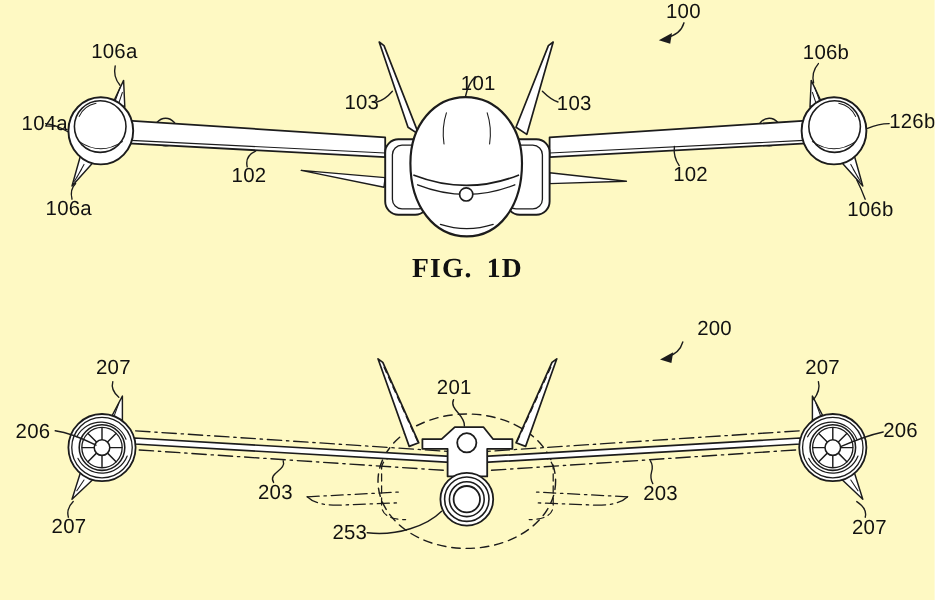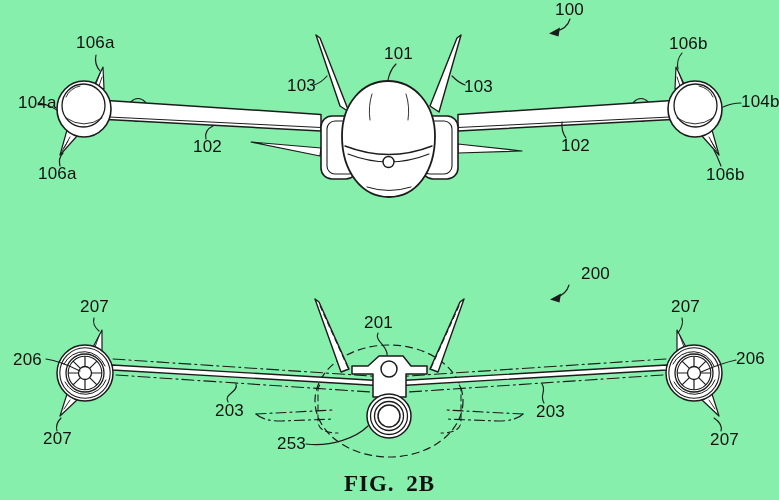--- a/index.html
+++ b/index.html
@@ -1,17 +1,17 @@
 <!DOCTYPE html>
 <html><head>
 <meta charset="utf-8">
 <style>
   html,body{margin:0;padding:0;background:#ffffff;}
   .stage{
-    position:relative;width:779px;height:500px;background:#86efac;
+    position:relative;width:779px;height:500px;background:#fef9c3;
     font-family:"Liberation Sans",sans-serif;overflow:hidden;
   }
   .stage svg{position:absolute;left:0;top:0;}
   .ref{
     position:absolute;font-size:17px;line-height:17px;color:#111;
     letter-spacing:0.2px;white-space:nowrap;
   }
   .caption{
     position:absolute;left:0;width:779px;text-align:center;
     font-family:"Liberation Serif",serif;font-weight:bold;font-size:23px;
@@ -192,33 +192,33 @@
     </g>
   </g>
 </svg>
 
 <span class="ref" style="left:555px;top:1px">100</span>
 <span class="ref" style="left:76px;top:34px">106a</span>
 <span class="ref" style="left:18px;top:94px">104a</span>
 <span class="ref" style="left:38px;top:165px">106a</span>
 <span class="ref" style="left:193px;top:138px">102</span>
 <span class="ref" style="left:287px;top:77px">103</span>
-<span class="ref" style="left:384px;top:45px">101</span>
+<span class="ref" style="left:384px;top:61px">101</span>
 <span class="ref" style="left:464px;top:78px">103</span>
 <span class="ref" style="left:561px;top:137px">102</span>
 <span class="ref" style="left:669px;top:35px">106b</span>
-<span class="ref" style="left:741px;top:93px">104b</span>
+<span class="ref" style="left:741px;top:93px">126b</span>
 <span class="ref" style="left:706px;top:166px">106b</span>
+<div class="caption" style="top:211px">FIG. 1D</div>
 
 <span class="ref" style="left:581px;top:265px">200</span>
 <span class="ref" style="left:80px;top:298px">207</span>
 <span class="ref" style="left:13px;top:351px">206</span>
 <span class="ref" style="left:43px;top:430px">207</span>
 <span class="ref" style="left:215px;top:402px">203</span>
 <span class="ref" style="left:364px;top:314px">201</span>
 <span class="ref" style="left:277px;top:435px">253</span>
 <span class="ref" style="left:536px;top:403px">203</span>
 <span class="ref" style="left:671px;top:298px">207</span>
 <span class="ref" style="left:736px;top:350px">206</span>
 <span class="ref" style="left:710px;top:431px">207</span>
-<div class="caption" style="top:471px">FIG. 2B</div>
 
 </div>
 
 </body></html>

